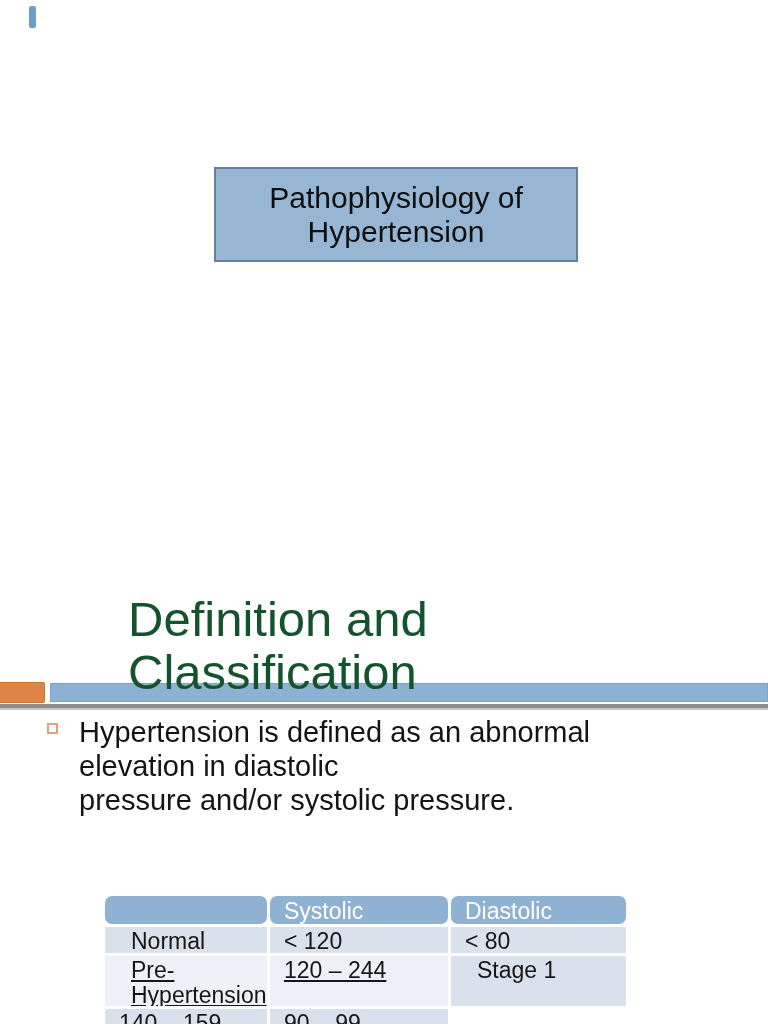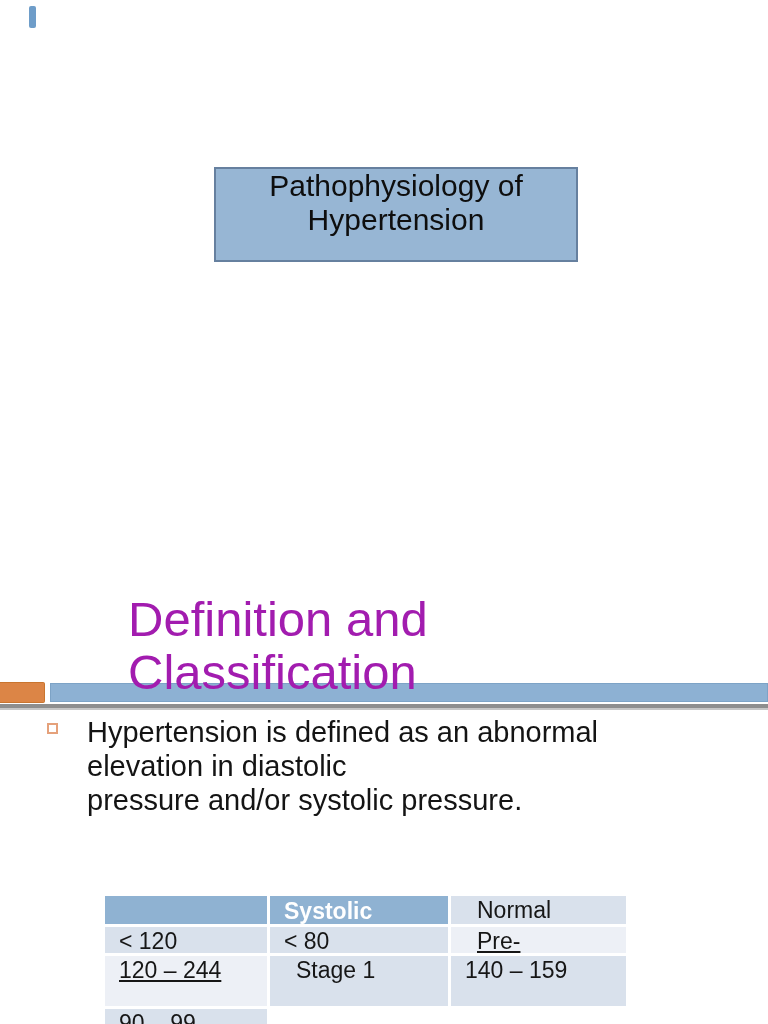--- a/index.html
+++ b/index.html
@@ -22,37 +22,37 @@
     border-radius: 2px;
   }
 
   .title-box {
     position: absolute;
     left: 214px; top: 167px;
     width: 364px; height: 95px;
     background: #97b6d4;
     border: 2px solid #66809f;
     display: flex;
-    align-items: flex-start;
+    align-items: center;
     justify-content: center;
     text-align: center;
   }
   .title-box .title-text {
     font-size: 30px;
     line-height: 34px;
     color: #0e0e0e;
     white-space: pre-line;
   }
 
   .section-heading {
     position: absolute;
     left: 128px; top: 593px;
     font-size: 49px;
     line-height: 53px;
-    color: #a21caf;
+    color: #14532d;
     white-space: pre-line;
     z-index: 3;
   }
 
   .orange-block {
     position: absolute;
     left: 0; top: 682px;
     width: 45px; height: 21px;
     background: #dc8546;
     border: 1px solid #c9752f;
@@ -86,21 +86,21 @@
   .bullet-square {
     position: absolute;
     left: 47px; top: 723px;
     width: 11px; height: 11px;
     border: 2px solid #e5a17b;
     background: transparent;
   }
 
   .bullet-text {
     position: absolute;
-    left: 87px; top: 715px;
+    left: 79px; top: 715px;
     width: 660px;
     font-size: 29px;
     line-height: 34px;
     color: #141414;
     white-space: pre-line;
   }
 
   .bp-table {
     position: absolute;
     left: 105px; top: 896px;
@@ -113,22 +113,23 @@
     font-size: 23px;
     line-height: 25px;
     color: #161616;
     padding: 2px 0 0 14px;
     overflow: hidden;
   }
   .bp-table .cell.label { padding-left: 26px; }
   .bp-table .cell.head {
     background: #8fb2d2;
     color: #ffffff;
-    font-weight: bold;
+    font-weight: normal;
     padding-top: 3px;
+    border-radius: 7px;
   }
   .bp-table .cell.dark  { background: #d9e1ec; }
   .bp-table .cell.light { background: #edf0f6; text-decoration: underline; }
 </style>
 </head>
 <body>
 
 <div class="page">
 
   <div class="accent-dash"></div>
@@ -147,20 +148,21 @@
   <div class="shadow-line-light"></div>
 
   <div class="bullet-square"></div>
   <div class="bullet-text">Hypertension is defined as an abnormal
 elevation in diastolic
 pressure and/or systolic pressure.</div>
 
   <div class="bp-table">
     <div class="cell head label"></div>
     <div class="cell head">Systolic</div>
+    <div class="cell head">Diastolic</div>
 
     <div class="cell dark label">Normal</div>
     <div class="cell dark">&lt; 120</div>
     <div class="cell dark">&lt; 80</div>
 
     <div class="cell light label">Pre-Hypertension</div>
     <div class="cell light">120 – 244</div>
 
     <div class="cell dark label">Stage 1</div>
     <div class="cell dark">140 – 159</div>

